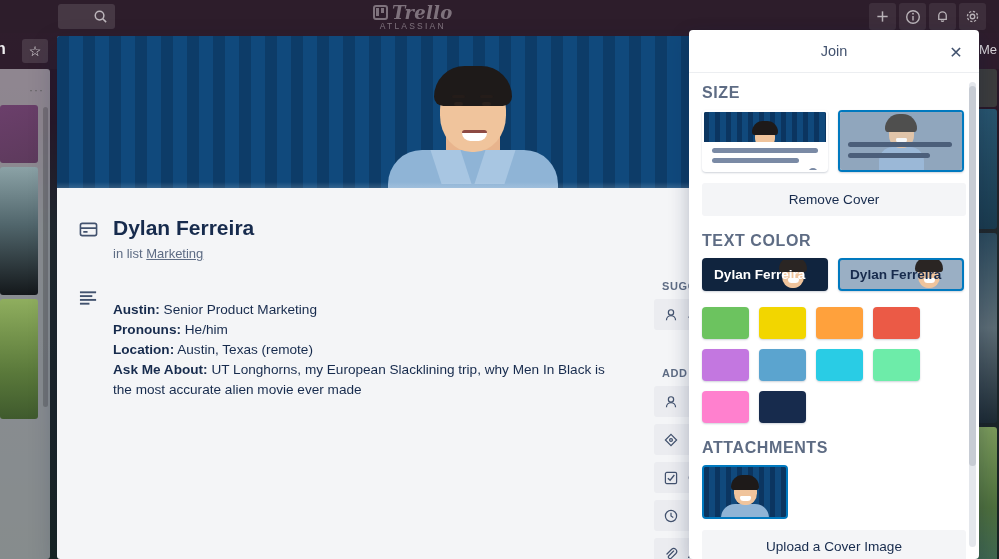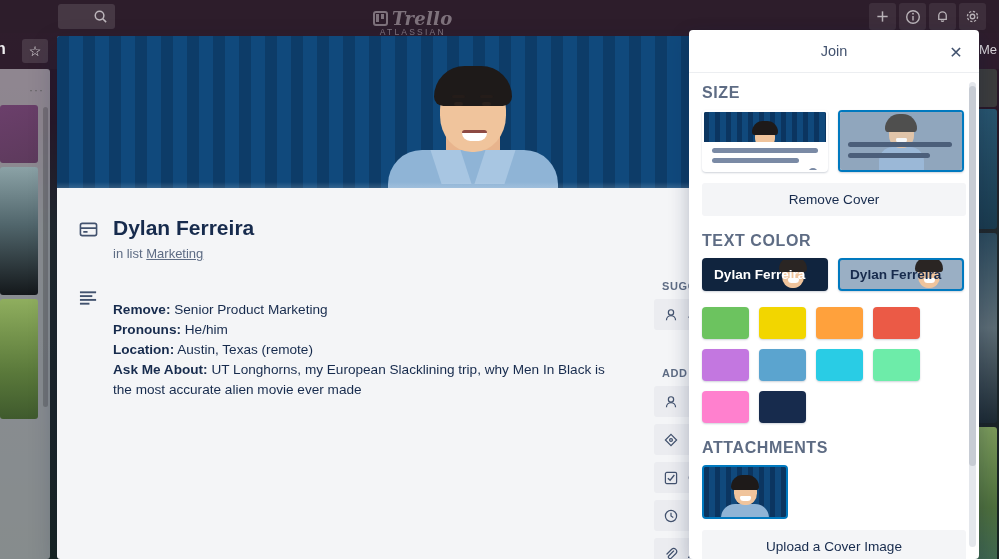--- a/index.html
+++ b/index.html
@@ -25,21 +25,21 @@
     background: rgba(45,30,44,0.82);
     display: flex; align-items: center;
     z-index: 6;
   }
   .nav-search {
     position: absolute; left: 58px; top: 4px; width: 57px; height: 25px;
     background: rgba(255,255,255,0.12); border-radius: 3px;
     display: flex; align-items: center; justify-content: flex-end; padding-right: 7px;
   }
   .nav-logo {
-    position: absolute; left: 373px; top: 8px;
+    position: absolute; left: 373px; top: 2px;
     display: flex; flex-direction: column; align-items: center;
     opacity: .5;
   }
   .nav-logo-main { display: flex; align-items: center; gap: 4px; }
   .logo-mark {
     width: 15px; height: 15px; border-radius: 3px;
     border: 2px solid #cfc6cd; position: relative;
   }
   .logo-mark::before {
     content: ""; position: absolute; left: 1px; top: 1px; width: 3px; height: 8px; background: #cfc6cd;
@@ -409,21 +409,21 @@
           <svg width="19" height="16" viewBox="0 0 20 16">
             <line x1="1" y1="2" x2="18" y2="2" stroke="#42526e" stroke-width="2"></line>
             <line x1="1" y1="6" x2="14" y2="6" stroke="#42526e" stroke-width="2"></line>
             <line x1="1" y1="10" x2="18" y2="10" stroke="#42526e" stroke-width="2"></line>
             <line x1="1" y1="14" x2="11" y2="14" stroke="#42526e" stroke-width="2"></line>
           </svg>
         </div>
         <div>
           <div class="desc-body">
             <div>
-              <b>Remove:</b>
+              <b>Austin:</b>
               <span>Senior Product Marketing</span>
             </div>
             <div>
               <b>Pronouns:</b>
               <span>He/him</span>
             </div>
             <div>
               <b>Location:</b>
               <span>Austin, Texas (remote)</span>
             </div>

